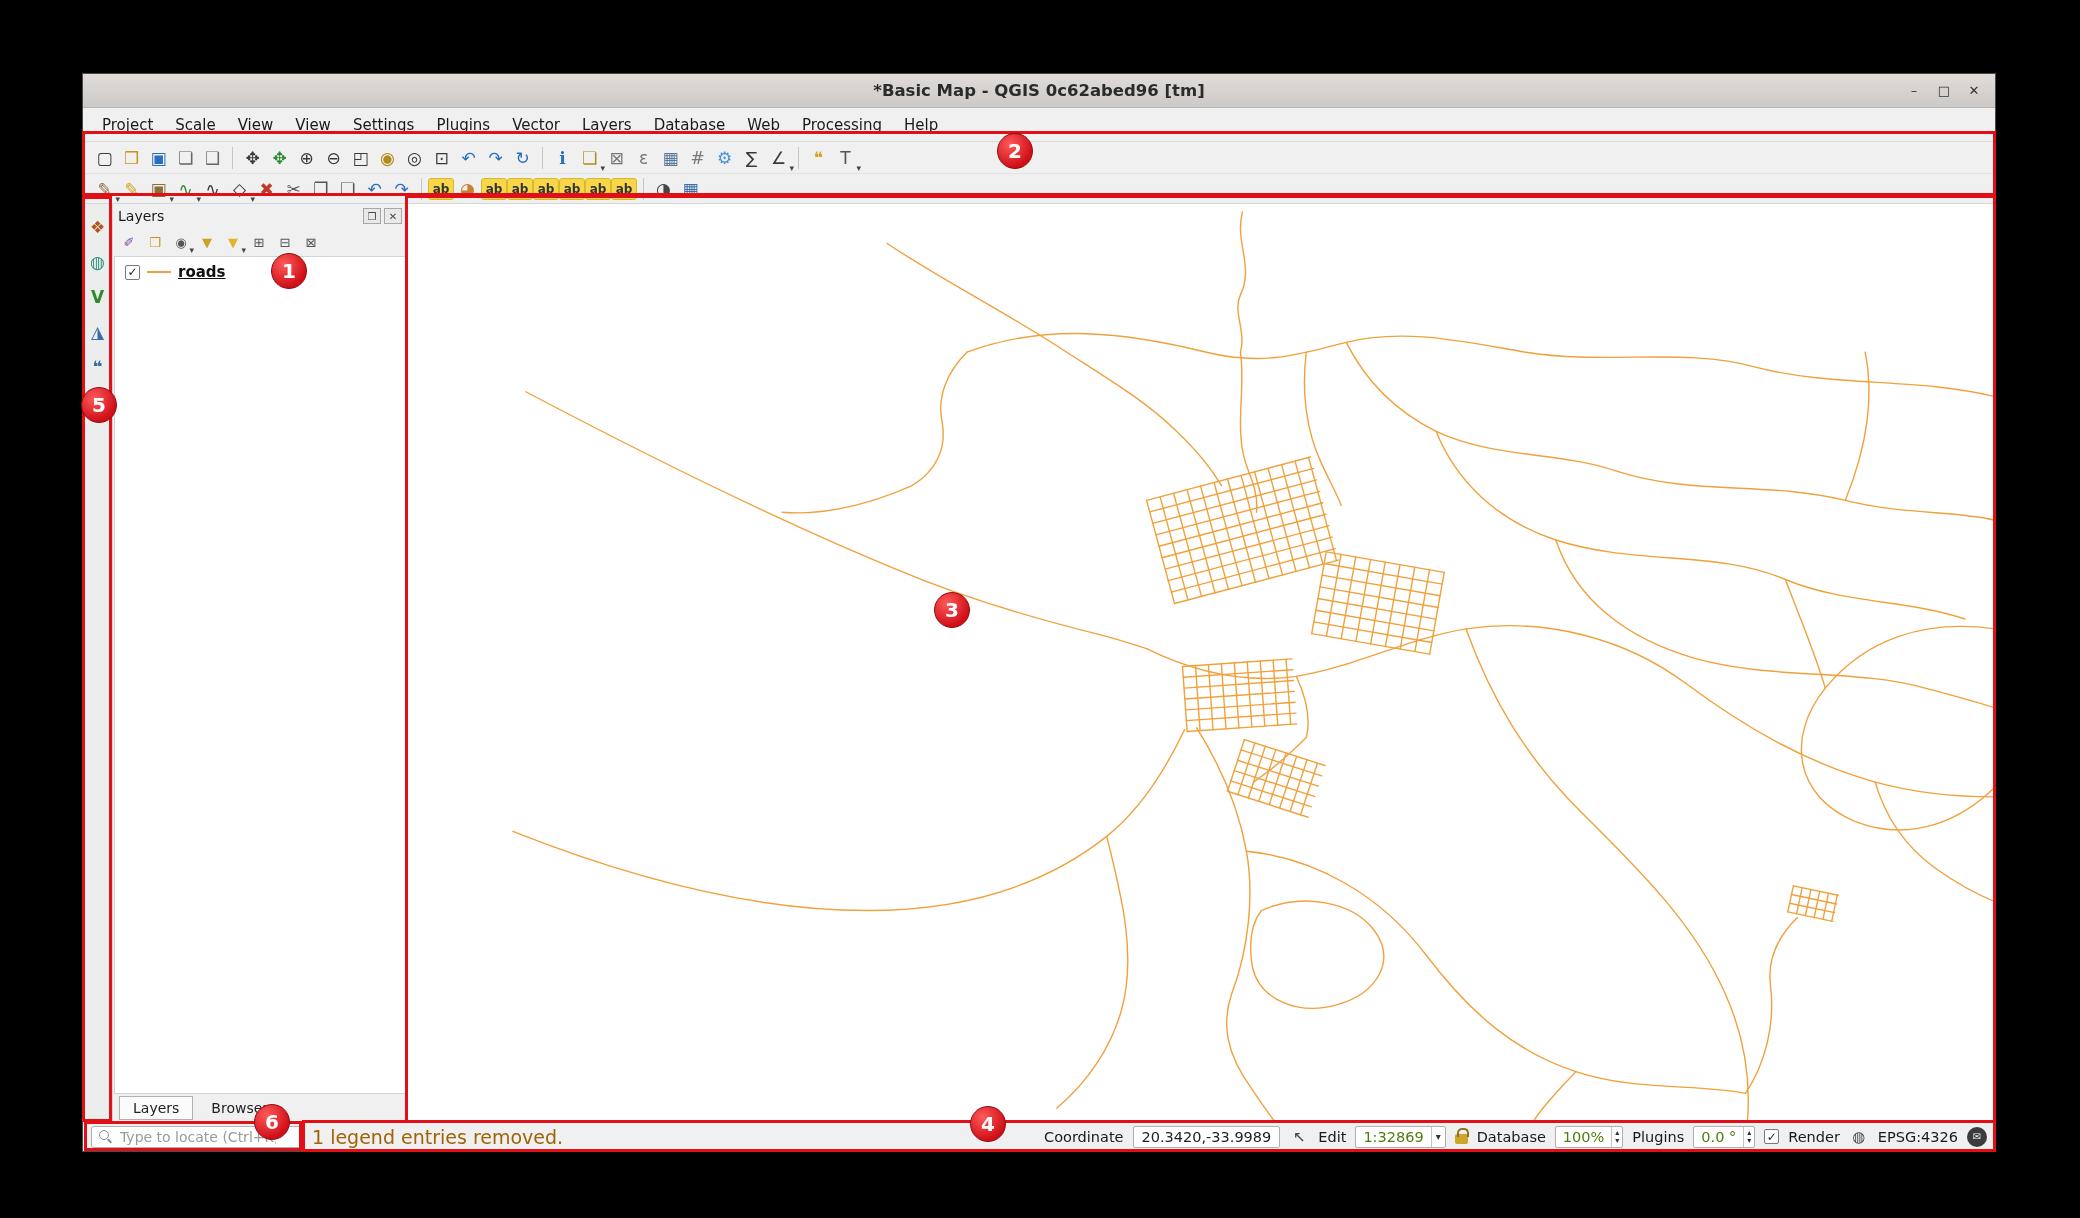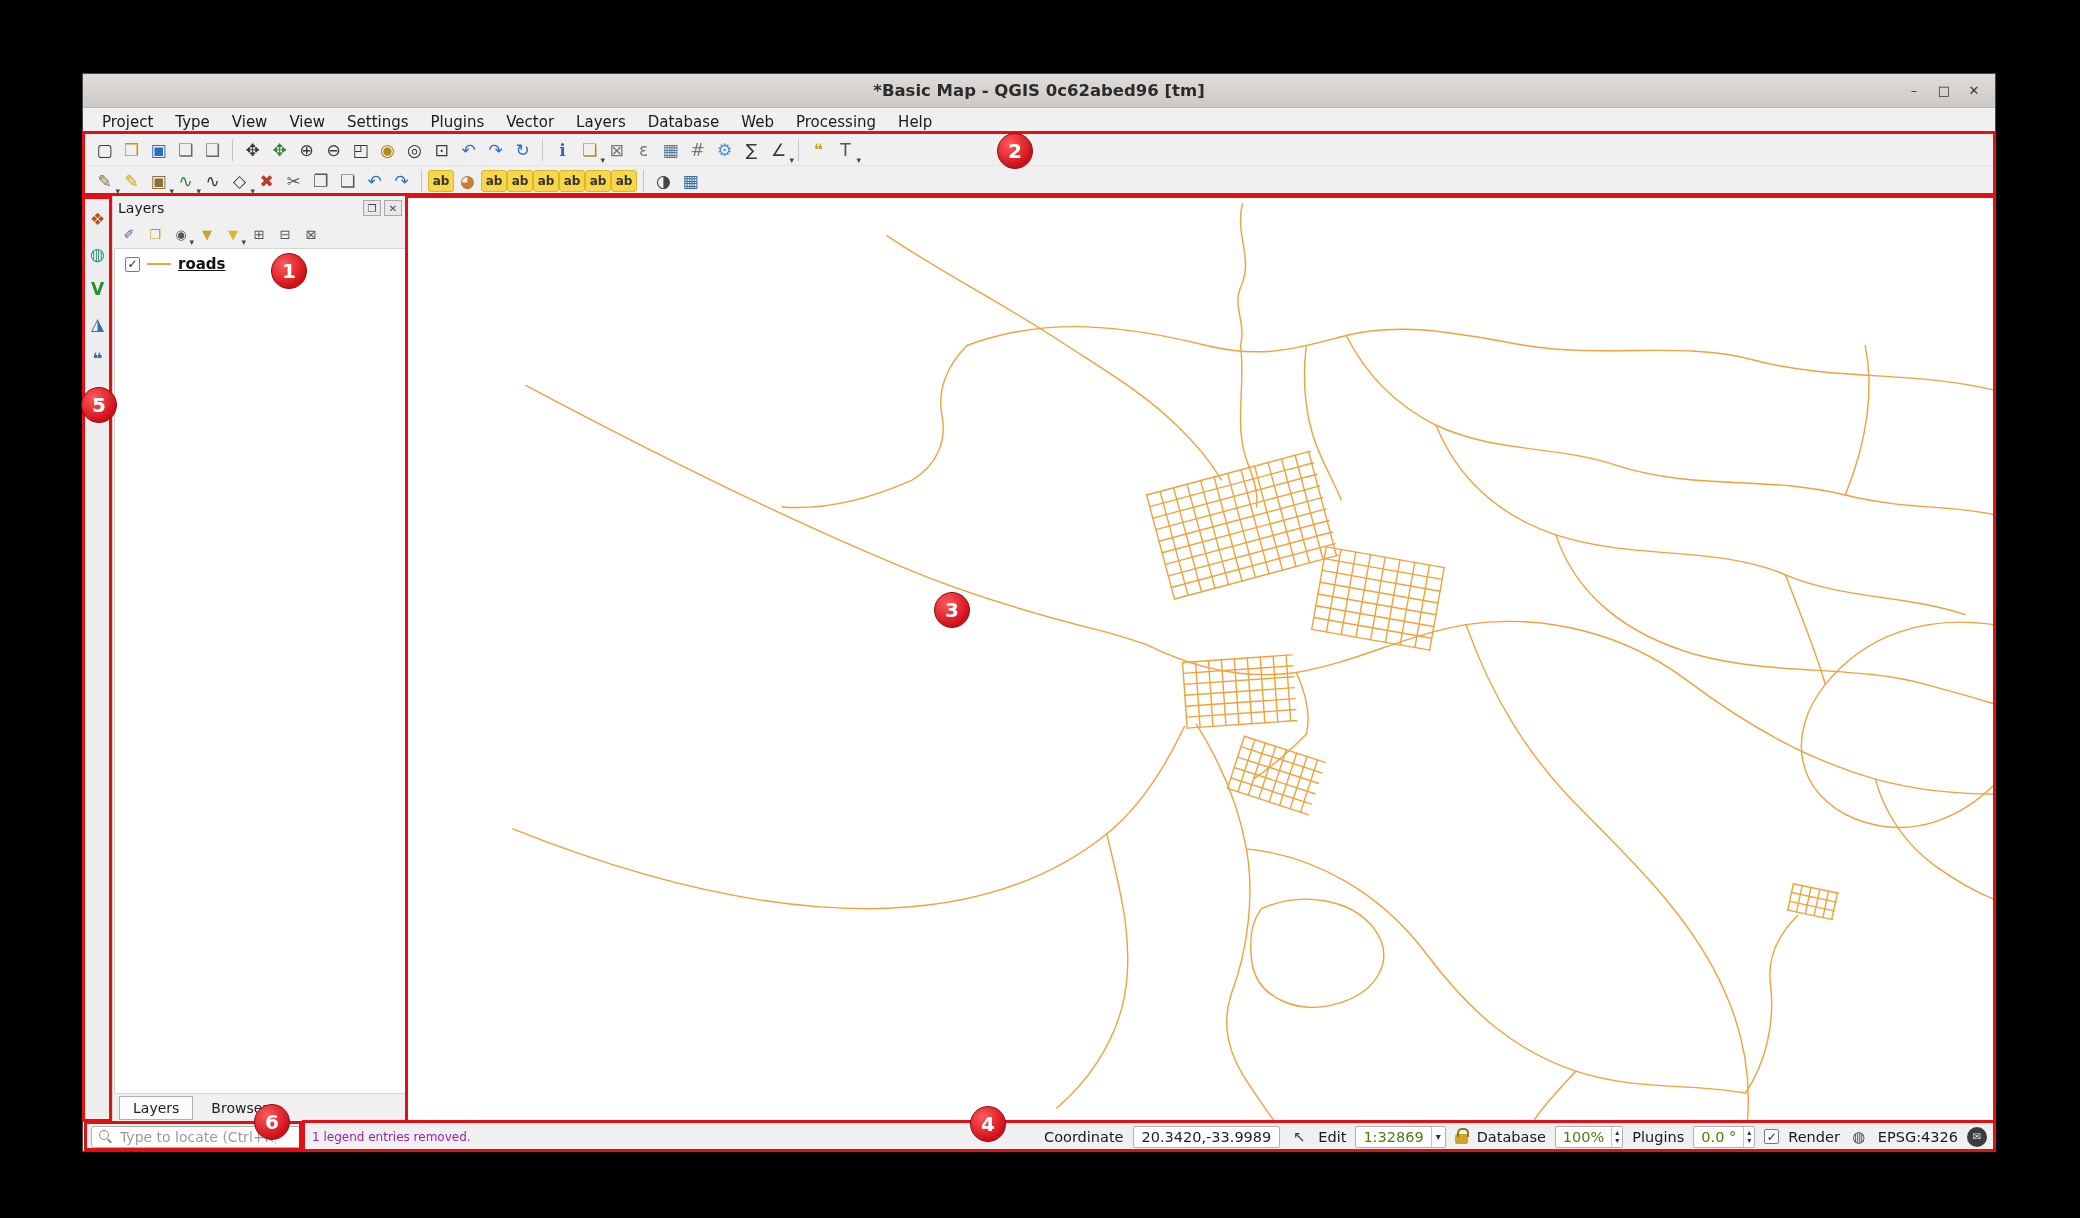--- a/index.html
+++ b/index.html
@@ -17,21 +17,21 @@
   .window{position:absolute;left:82px;top:73px;width:1914px;height:1079px;
     background:var(--chrome);border:1px solid #4a4a4a;display:flex;flex-direction:column;}
 
   .titlebar{height:34px;background:linear-gradient(#dfdcda,#cdc9c6);position:relative;
     display:flex;align-items:center;justify-content:center;border-bottom:1px solid #b9b5b2;flex:0 0 auto;}
   .title{font-size:16.5px;font-weight:bold;color:#2b2b2b;}
   .win-controls{position:absolute;right:6px;top:0;height:100%;display:flex;align-items:center;}
   .win-btn{width:30px;height:24px;display:flex;align-items:center;justify-content:center;
     font-size:13px;color:#333;}
 
-  .menubar{height:26px;display:flex;align-items:flex-end;padding-left:8px;background:var(--chrome);
+  .menubar{height:34px;display:flex;align-items:center;padding-left:8px;background:var(--chrome);
     border-bottom:1px solid #dcdcdc;flex:0 0 auto;}
   .menu-item{padding:2px 11px;font-size:15px;color:#1a1a1a;}
 
   .toolbar{display:flex;align-items:center;padding-left:8px;background:var(--chrome);flex:0 0 auto;}
   .toolbar.row1{height:32px;border-bottom:1px solid #e3e3e3;}
   .toolbar.row2{height:30px;border-bottom:1px solid #d6d6d6;}
   .tb-btn{width:27px;height:26px;display:inline-flex;align-items:center;justify-content:center;
     font-size:17px;border-radius:3px;position:relative;flex:0 0 auto;}
   .tb-btn.has-bg{font-size:12px;font-weight:bold;width:26px;height:22px;border:1px solid #d9b82c;border-radius:3px;}
   .tb-sep{width:1px;height:22px;background:#c6c6c6;margin:0 6px;flex:0 0 auto;}
@@ -74,21 +74,21 @@
   .locator{width:212px;height:22px;background:#fff;border:1px solid #b0b0b0;border-radius:3px;
     display:flex;align-items:center;gap:6px;padding:0 7px;flex:0 0 auto;}
   .locator-input{border:none;outline:none;background:transparent;font-family:inherit;
     font-size:14px;color:#333;width:160px;}
   .locator-input::placeholder{color:#9a9a9a;}
   .search-icon{width:13px;height:13px;position:relative;flex:0 0 auto;}
   .search-icon::before{content:"";position:absolute;top:0;left:0;width:8px;height:8px;
     border:1.5px solid #8a8a8a;border-radius:50%;}
   .search-icon::after{content:"";position:absolute;width:5px;height:2px;background:#8a8a8a;
     transform:rotate(45deg);top:10px;left:8px;}
-  .status-msg{font-size:12px;color:#a21caf;}
+  .status-msg{font-size:19px;color:#a16207;}
   .flex-spacer{flex:1;}
   .status-label{font-size:14.5px;color:#1a1a1a;white-space:nowrap;}
   .field{background:#fff;border:1px solid #b0b0b0;border-radius:2px;padding:2px 8px;
     font-size:14.5px;color:#222;white-space:nowrap;}
   .status-icon{font-size:15px;color:#444;display:inline-flex;align-items:center;justify-content:center;width:20px;}
   .combo,.spin{display:flex;align-items:stretch;background:#fff;border:1px solid #b0b0b0;border-radius:2px;height:22px;}
   .combo-val,.spin-val{padding:1px 7px;font-size:14.5px;color:#4d7c0f;display:flex;align-items:center;white-space:nowrap;}
   .combo-caret{border-left:1px solid #c5c5c5;padding:0 4px;font-size:10px;color:#333;display:flex;align-items:center;}
   .spin-arrows{border-left:1px solid #c5c5c5;display:flex;flex-direction:column;justify-content:center;
     padding:0 3px;font-size:8px;line-height:8px;color:#333;text-align:center;}
@@ -116,21 +116,21 @@
       <div class="title">*Basic Map - QGIS 0c62abed96 [tm]</div>
       <div class="win-controls">
           <span class="win-btn">–</span>
           <span class="win-btn">□</span>
           <span class="win-btn">✕</span>
         </div>
     </div>
 
     <div class="menubar">
         <span class="menu-item">Project</span>
-        <span class="menu-item">Type</span>
+        <span class="menu-item">Scale</span>
         <span class="menu-item">View</span>
         <span class="menu-item">View</span>
         <span class="menu-item">Settings</span>
         <span class="menu-item">Plugins</span>
         <span class="menu-item">Vector</span>
         <span class="menu-item">Layers</span>
         <span class="menu-item">Database</span>
         <span class="menu-item">Web</span>
         <span class="menu-item">Processing</span>
         <span class="menu-item">Help</span>

